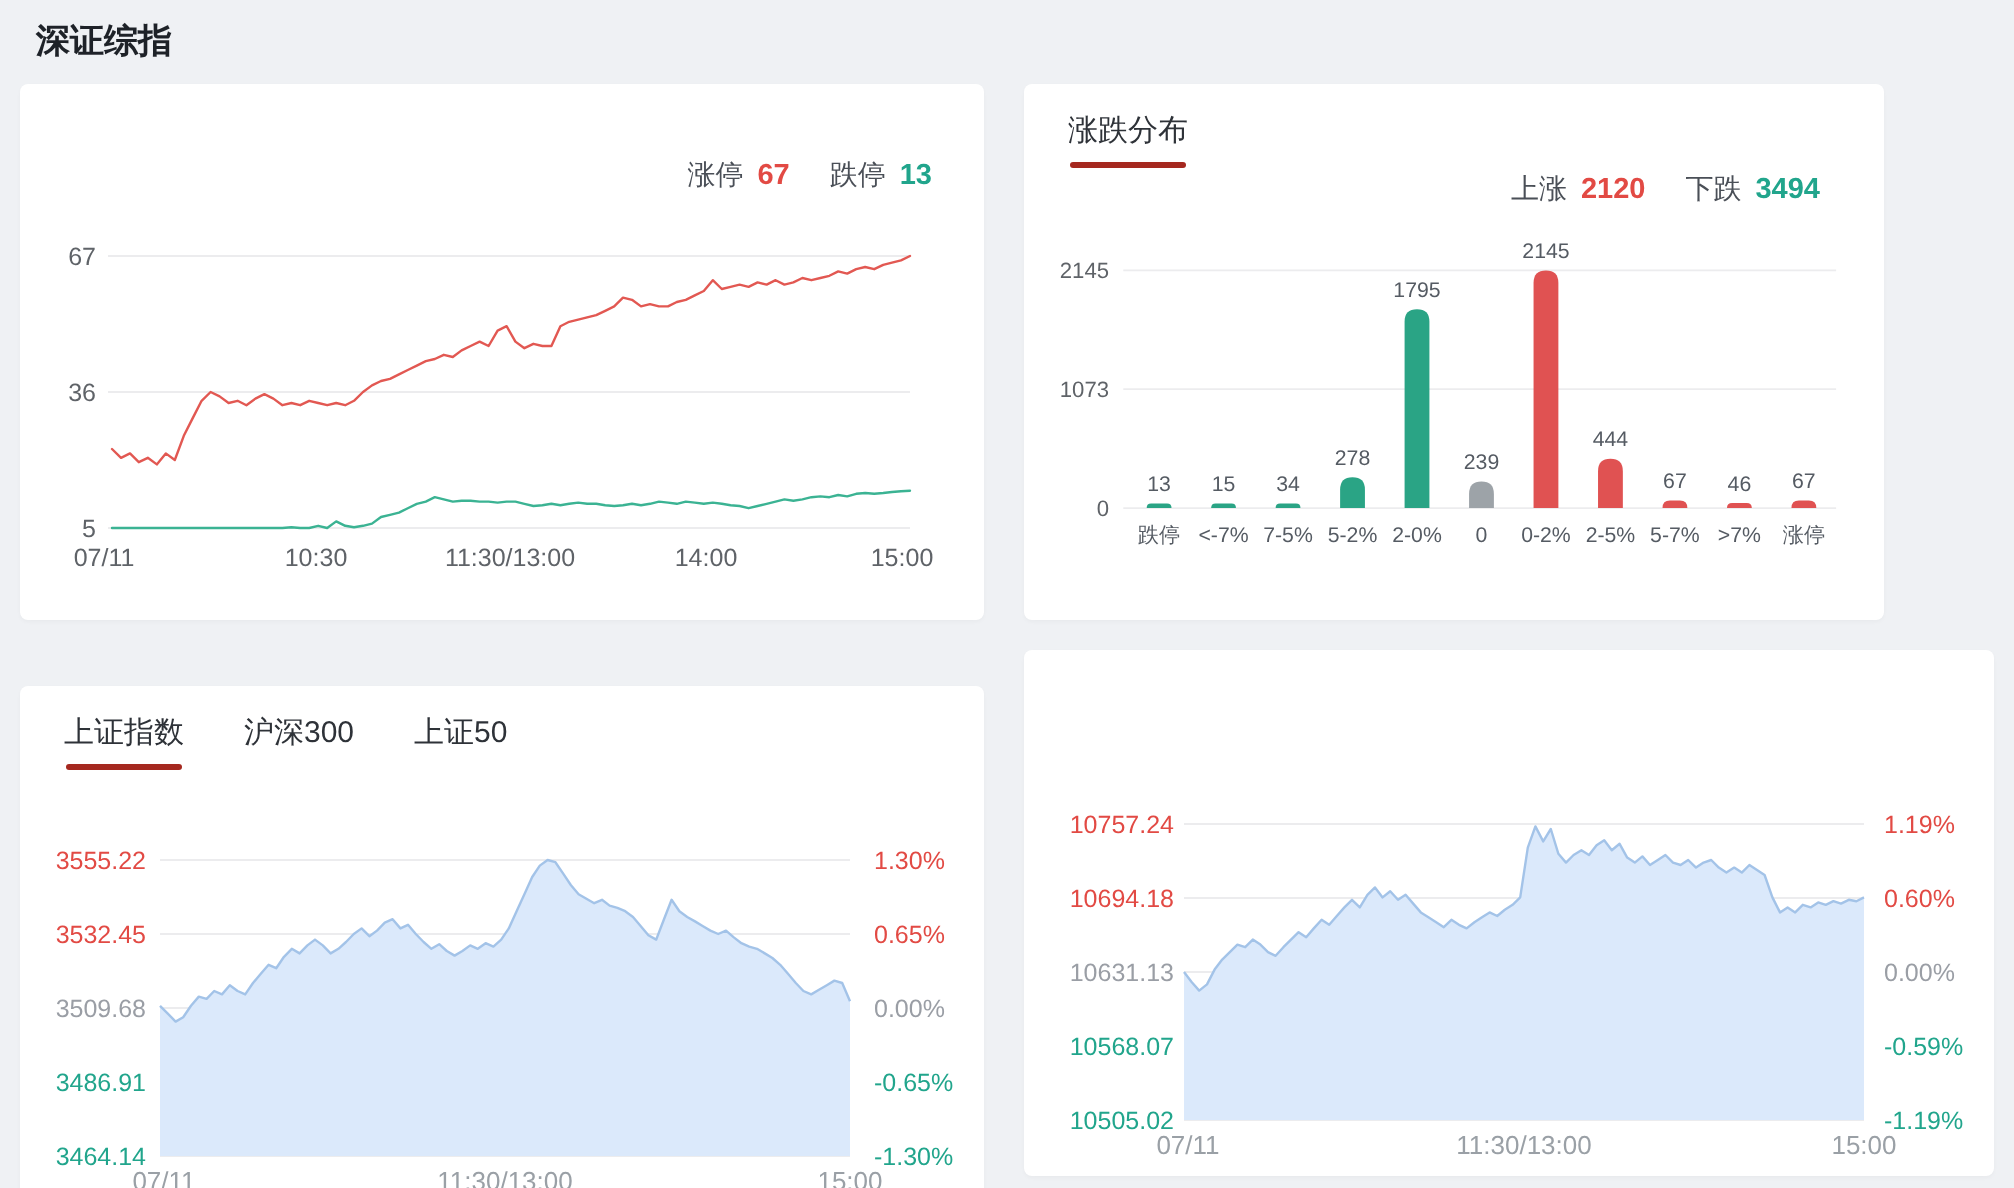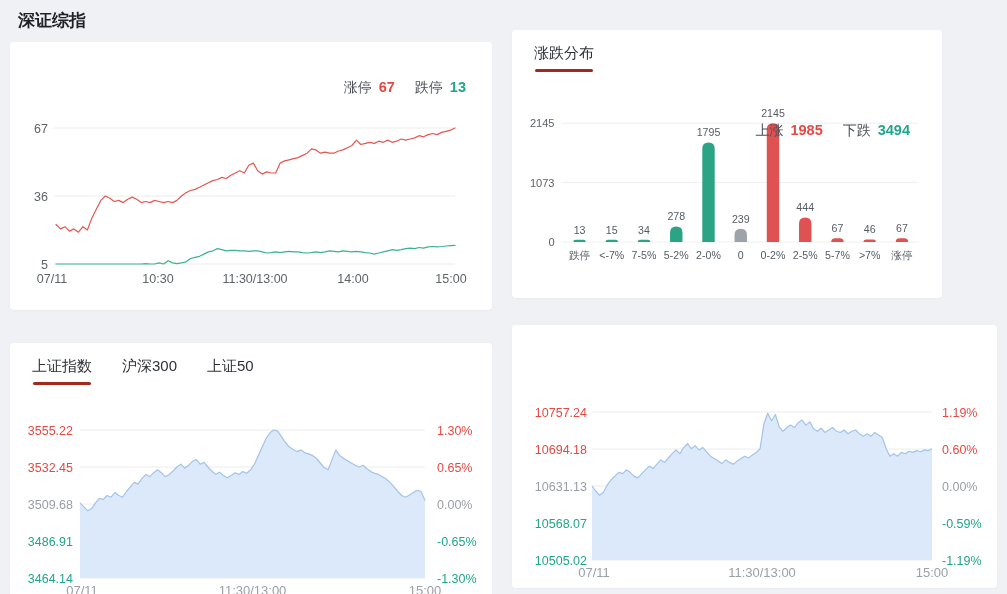--- a/index.html
+++ b/index.html
@@ -12,39 +12,39 @@
   }
   .page-title {
     position:absolute; left:18px; top:9px;
     font-size:17px; font-weight:bold; color:#1e2228;
   }
   .card {
     position:absolute; background:#ffffff; border-radius:4px;
     box-shadow:0 1px 2px rgba(0,0,0,0.03);
   }
   #card-limit-trend { left:10px;  top:42px;  width:482px; height:268px; }
-  #card-distribution{ left:512px; top:30px;  width:430px; height:268px;text-decoration:underline; }
+  #card-distribution{ left:512px; top:42px;  width:430px; height:268px;text-decoration:underline; }
   #card-sh-index    { left:10px;  top:343px; width:482px; height:263px;text-align:center; }
   #card-sz-index    { left:512px; top:325px; width:485px; height:263px; }
 
   .tabs { position:absolute; left:22px; top:14px; display:flex; gap:30px; z-index:2; }
   .tab {
     font-size:15px; color:#2e3238; position:relative;
     padding-bottom:9px; cursor:pointer; white-space:nowrap;
   }
   .tab.active::after {
     content:""; position:absolute; left:1px; right:1px; bottom:0;
     height:3px; background:#a5281f; border-radius:1.5px;
   }
   .legend {
     position:absolute; right:26px; top:37px;
     display:flex; gap:20px; align-items:baseline;
     font-size:14px; z-index:2;
   }
-  #card-distribution .legend { top:44px; right:32px;margin-top:48px; }
+  #card-distribution .legend { top:44px; right:32px; }
   .lg-item { display:flex; gap:7px; align-items:baseline; }
   .lg-label { color:#4a4f57; }
   .lg-val { font-weight:bold; font-size:14.5px; }
   .lg-val.up   { color:#e24a44; }
   .lg-val.down { color:#21a58c; }
 
   svg.chart { position:absolute; left:0; top:0; width:100%; height:100%; }
   svg.chart text { font-family:"Liberation Sans", sans-serif; }
 </style>
 </head>
@@ -80,21 +80,21 @@
     </svg>
 </div>
 
 <div class="card" id="card-distribution">
   <div class="tabs">
     <div class="tab active">涨跌分布</div>
   </div>
   <div class="legend">
     <div class="lg-item">
       <span class="lg-label">上涨</span>
-      <span class="lg-val up">1985</span>
+      <span class="lg-val up">2120</span>
     </div>
     <div class="lg-item">
       <span class="lg-label">下跌</span>
       <span class="lg-val down">3494</span>
     </div>
   </div>
   <svg class="chart" id="svg-distribution" viewBox="0 0 485 268">
       <line x1="56" y1="88" x2="458" y2="88" stroke="#ececee" stroke-width="1"></line>
       <text x="48" y="92.5" fill="#5f6368" font-size="12.5" text-anchor="end">2145</text>
       <line x1="56" y1="154.96876456876458" x2="458" y2="154.96876456876458" stroke="#ececee" stroke-width="1"></line>

